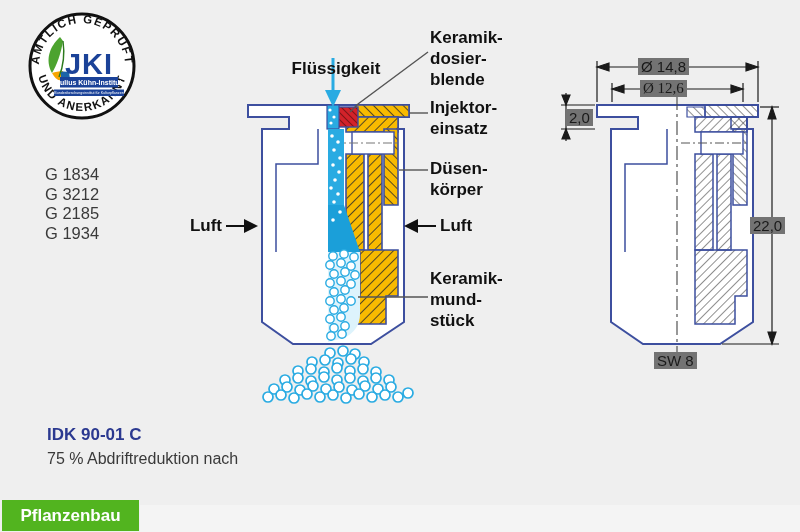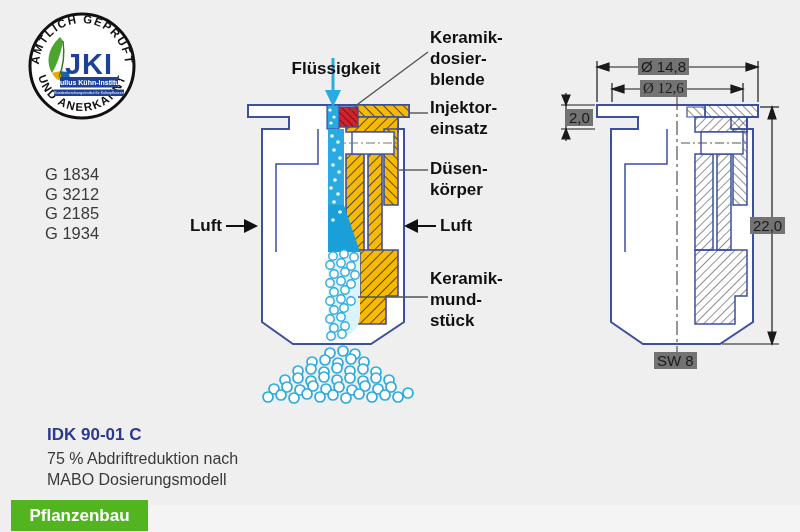--- a/index.html
+++ b/index.html
@@ -7,21 +7,21 @@
   .canvas{position:relative;width:800px;height:532px;background:#efefef;overflow:hidden;}
   .abs{position:absolute;}
   svg text{font-family:"Liberation Sans",sans-serif;}
   .lbl{position:absolute;font-weight:bold;font-size:17px;line-height:21px;color:#111;white-space:nowrap;}
   .dim{position:absolute;font-size:15px;color:#1a1a1a;background:#737373;padding:0 3px;white-space:nowrap;}
   .glist{position:absolute;left:45px;top:136px;font-size:16.5px;line-height:19.5px;color:#3a3a3a;margin-top:29px;}
   .product{position:absolute;left:47px;top:399px;margin-top:26px;}
   .product .model{font-weight:bold;font-size:17px;color:#2b3990;margin:0 0 3px 0;}
   .product .desc{font-size:16px;line-height:21px;color:#3a3a3a;}
   .bottombar{position:absolute;left:140px;top:505px;width:660px;height:27px;background:#f4f4f4;}
-  .badge{position:absolute;left:11px;top:500px;width:137px;height:31px;background:#52b41f;
+  .badge{position:absolute;left:2px;top:500px;width:137px;height:31px;background:#52b41f;
          display:flex;align-items:center;justify-content:center;
          color:#fff;font-weight:bold;font-size:17px;}
 </style>
 </head>
 <body>
 
 <div class="canvas">
 
   <svg class="abs" width="800" height="532" viewBox="0 0 800 532" style="left:0;top:0;">
     <defs>
@@ -291,19 +291,18 @@
 
   <div class="dim" style="left:638px;top:58px;">Ø 14,8</div>
   <div class="dim" style="left:640px;top:80px;font-family:Liberation Serif, serif;">Ø 12,6</div>
   <div class="dim" style="left:566px;top:109px;">2,0</div>
   <div class="dim" style="left:750px;top:217px;">22,0</div>
   <div class="dim" style="left:654px;top:352px;">SW 8</div>
 
   <div class="product">
     <div class="model">IDK 90-01 C</div>
     <div class="desc">75 % Abdriftreduktion nach</div>
-    <div class="desc">MABO Dosierungsmodell</div>
   </div>
 
   <div class="bottombar"></div>
   <div class="badge">Pflanzenbau</div>
 
 </div>
 
 </body></html>

